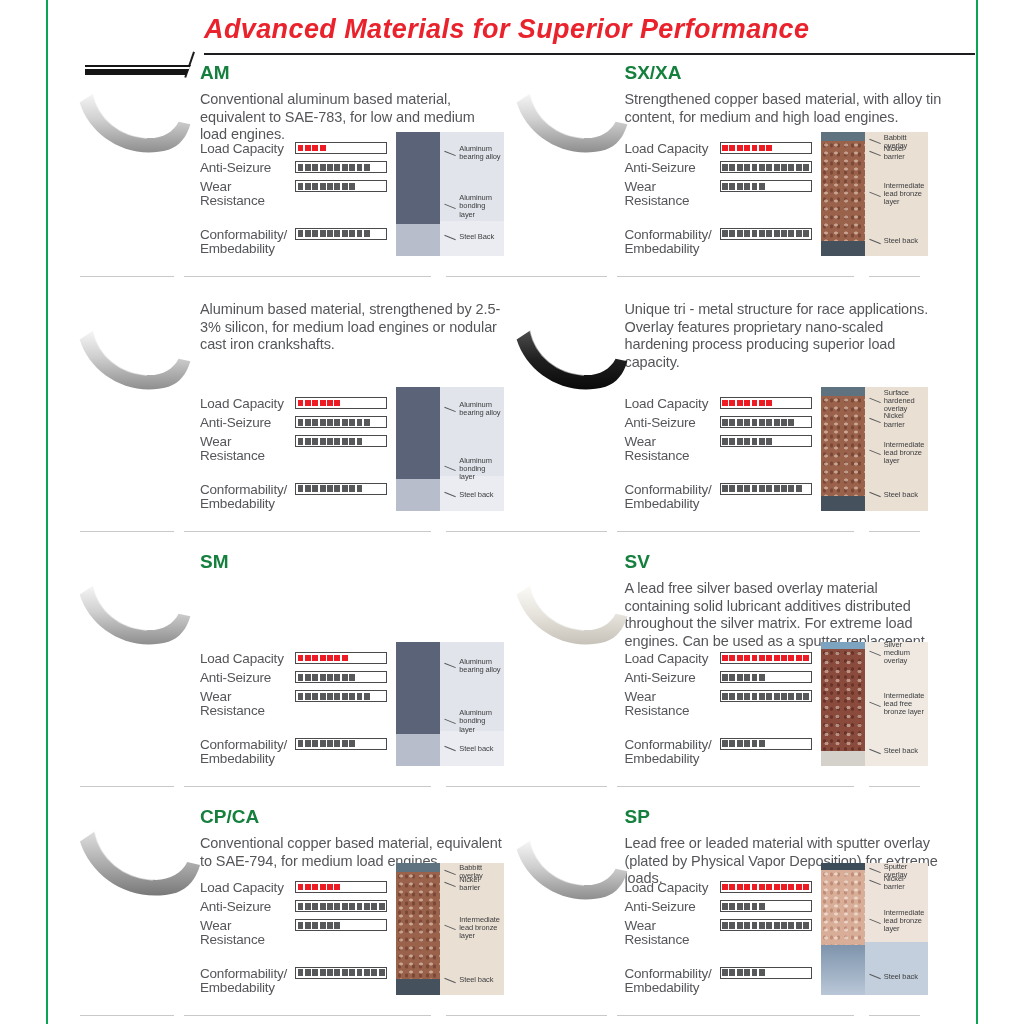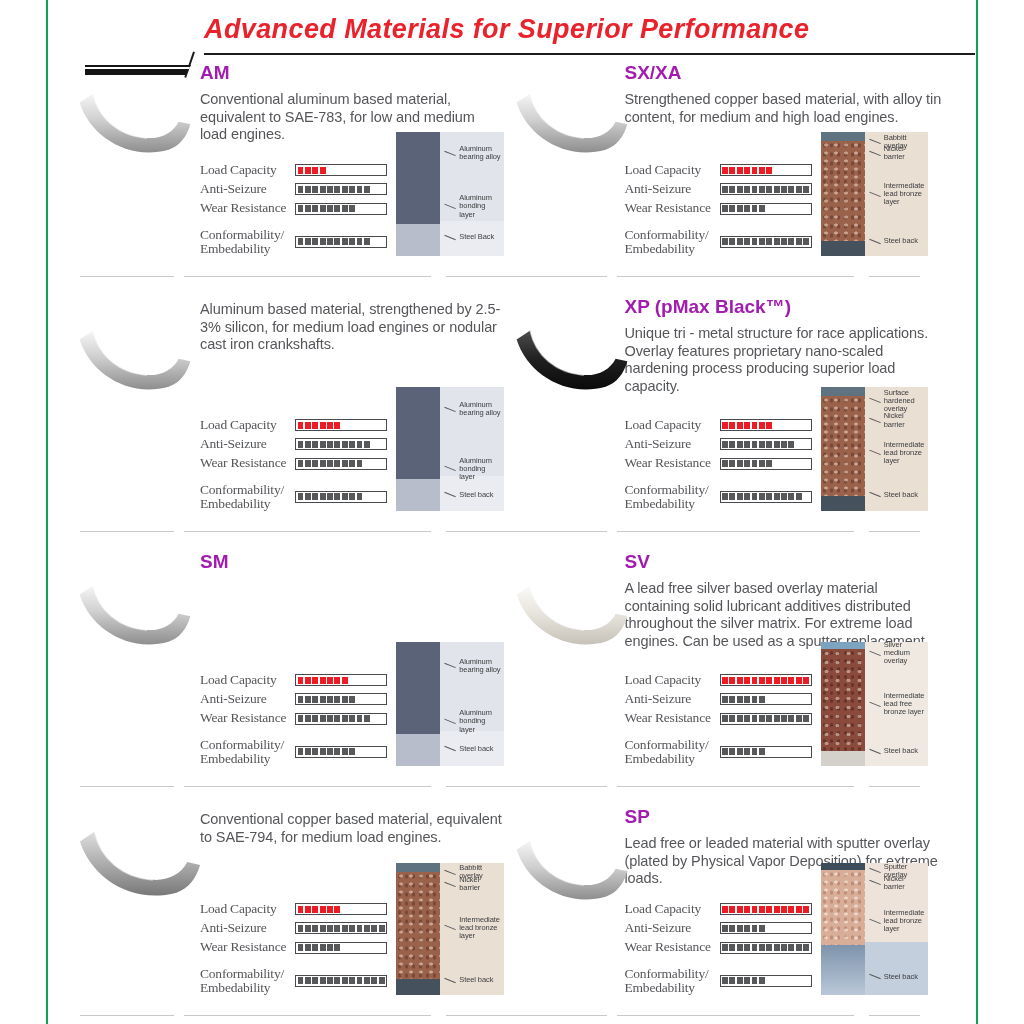--- a/index.html
+++ b/index.html
@@ -23,37 +23,37 @@
   .rows{position:absolute;top:60px;left:48px;right:47px;}
   .row{position:relative;display:flex;}
   .row.r1{height:217px}.row.r2{height:255px}.row.r3{height:255px}.row.r4{height:229px}
   .row::after{content:"";position:absolute;left:32px;right:57px;bottom:0;height:1px;
     background:linear-gradient(to right,#c9c9c9 0 94px,#fff 94px 104px,#c9c9c9 104px 351px,
       #fff 351px 366px,#c9c9c9 366px 527px,#fff 527px 537px,#c9c9c9 537px 774px,
       #fff 774px 789px,#c9c9c9 789px 100%);}
   .cell{position:relative;width:50%;box-sizing:border-box;padding:0 0 0 152px;}
   .cell.c2{padding-left:112px;}
   .row:not(.r1) .cell{padding-top:17px;}
-  .sec-title{margin:2px 0 0 0;font-size:19px;font-weight:bold;color:#a21caf;}
+  .sec-title{margin:2px 0 0 0;font-size:19px;font-weight:bold;color:#15803d;}
   .desc{margin:7px 0 0 0;font-size:14.5px;line-height:1.22;letter-spacing:-.1px;max-width:305px;}
   .c2 .desc{max-width:322px;}
 
   
   .bearing{position:absolute;left:28px;top:42px;width:118px;height:92px;}
   .c2 .bearing{left:0;}
   .r1 .bearing{top:22px;}
   .bearing.big{width:128px;height:104px;top:30px;}
   .bearing svg{width:100%;height:100%;}
 
   
   .bottomrow{position:absolute;left:152px;bottom:21px;display:flex;align-items:flex-end;}
   .c2 .bottomrow{left:112px;}
   .ratings{display:flex;flex-direction:column;gap:5px;width:190px;flex:none;}
-  .rrow{display:flex;align-items:center;min-height:14px;font-family:Liberation Serif, serif;}
-  .rrow.twoline{margin-top:7px;}
+  .rrow{display:flex;min-height:14px;}
+  .rrow.twoline{margin-top:14px;}
   .rlabel{width:95px;flex:none;font-size:13.5px;line-height:1.05;color:#55565a;letter-spacing:-.2px;}
   .bar{box-sizing:border-box;width:92px;height:12px;border:1.6px solid #4a4a4c;background:#fff;
        display:flex;gap:1.6px;padding:1.6px;flex:none;}
   .seg{flex:1;background:transparent;}
 
   
   .fig{position:relative;width:108px;flex:none;margin-left:6px;display:flex;height:124px;}
   .r4 .fig{height:132px;}
   .texcol{width:41%;display:flex;flex-direction:column;}
   .rp{position:relative;width:59%;}
@@ -444,21 +444,20 @@
               </div>
           </div>
         </div>
       </div>
       <div class="cell c2">
         <div class="bearing">
           <svg viewBox="0 0 130 100">
               <use href="#crescentShape" fill="url(#gDark)"></use>
             </svg>
         </div>
-        <h2 class="sec-title">XP (pMax Black™)</h2>
         <p class="desc">Unique tri - metal structure for race applications. Overlay features proprietary nano-scaled hardening process producing superior load capacity.</p>
         <div class="bottomrow">
           <div class="ratings">
               <div class="rrow">
                 <div class="rlabel">Load Capacity</div>
                 <div class="bar">
                   <div class="seg" style="background: rgb(237, 28, 36);"></div>
                   <div class="seg" style="background: rgb(237, 28, 36);"></div>
                   <div class="seg" style="background: rgb(237, 28, 36);"></div>
                   <div class="seg" style="background: rgb(237, 28, 36);"></div>
@@ -758,20 +757,21 @@
       </div>
     </div>
 
     <div class="row r4">
       <div class="cell c1">
         <div class="bearing big">
           <svg viewBox="0 0 130 100">
               <use href="#crescentShape" fill="url(#gGray)"></use>
             </svg>
         </div>
+        <h2 class="sec-title">CP/CA</h2>
         <p class="desc">Conventional copper based material, equivalent to SAE-794, for medium load engines.</p>
         <div class="bottomrow">
           <div class="ratings">
               <div class="rrow">
                 <div class="rlabel">Load Capacity</div>
                 <div class="bar">
                   <div class="seg" style="background: rgb(237, 28, 36);"></div>
                   <div class="seg" style="background: rgb(237, 28, 36);"></div>
                   <div class="seg" style="background: rgb(237, 28, 36);"></div>
                   <div class="seg" style="background: rgb(237, 28, 36);"></div>

